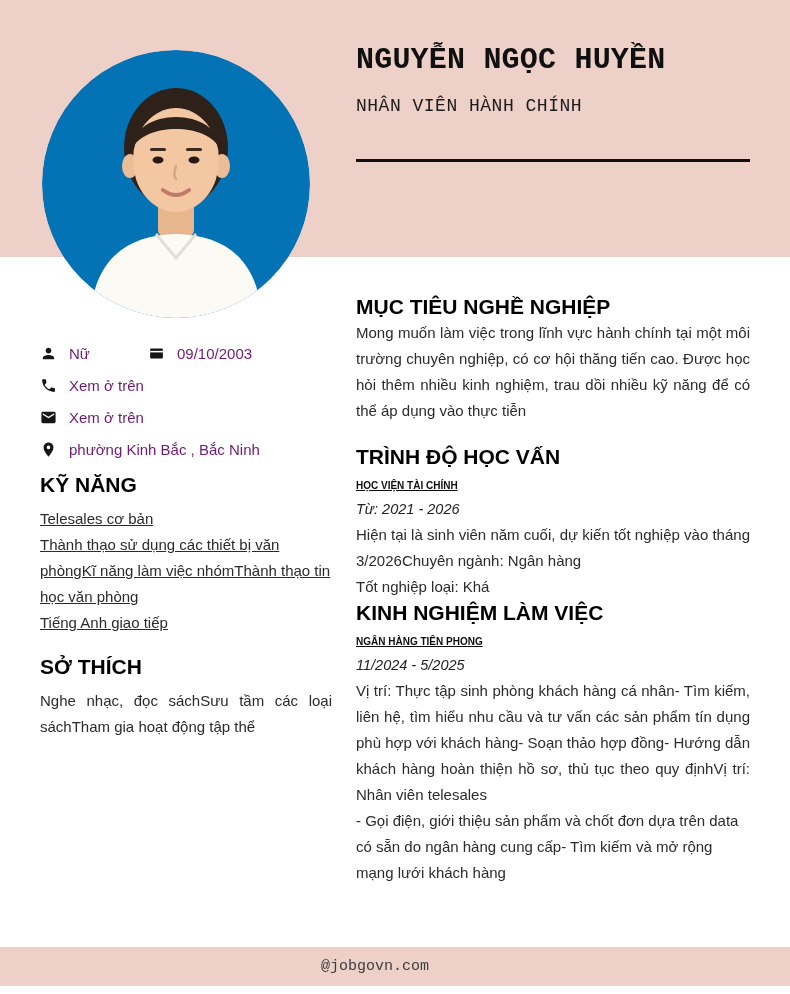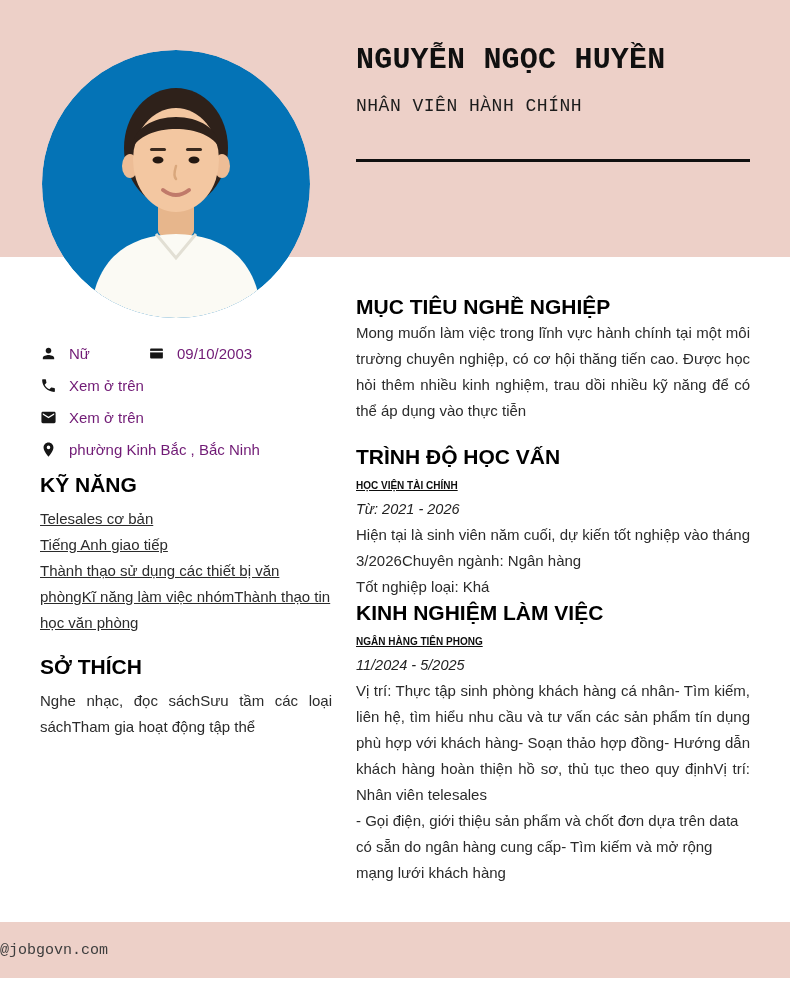--- a/index.html
+++ b/index.html
@@ -4,22 +4,22 @@
 <style>
   * { margin:0; padding:0; box-sizing:border-box; }
   html,body { background:#e9e9e9; }
   body { font-family:"Liberation Sans", sans-serif; }
   .page {
     position:relative; width:790px; height:994px; margin:0 auto;
     background:#ffffff; overflow:hidden; color:#2b2b2b;
   }
   .header-band { position:absolute; left:0; top:0; width:790px; height:257px; background:#EDD0C8; }
   .footer-band {
-    position:absolute; left:0; bottom:16px; width:790px; height:56px; background:#EDD0C8;
-    display:flex; align-items:center; justify-content:flex-start; padding-right:40px;
+    position:absolute; left:0; bottom:8px; width:790px; height:39px; background:#EDD0C8;
+    display:flex; align-items:center; justify-content:center; padding-right:40px;
   }
   .footer-credit { font-family:"Liberation Mono", monospace; font-size:15px; color:#3d3d3d; }
 
   .photo-wrap { position:absolute; left:42px; top:50px; width:268px; height:268px; border-radius:50%; overflow:hidden; }
   .photo-wrap svg { display:block; width:268px; height:268px; }
 
   .header-text { position:absolute; left:356px; top:43px; width:394px;font-family:Liberation Mono, monospace; }
   .name { font-size:30px; line-height:34px; font-weight:700; color:#101010; letter-spacing:0.2px; white-space:nowrap; }
   .job-title { margin-top:18px; font-size:18px; line-height:22px; color:#1c1c1c; letter-spacing:0.5px; }
   .divider { margin-top:42px; width:394px; height:3px; background:#101010; }
@@ -135,22 +135,22 @@
     <div class="info-row">
       <svg class="info-icon" viewBox="0 0 24 24">
           <path d="M12 2C8.13 2 5 5.13 5 9c0 5.25 7 13 7 13s7-7.75 7-13c0-3.87-3.13-7-7-7zm0 9.5a2.5 2.5 0 1 1 0-5 2.5 2.5 0 0 1 0 5z"></path>
         </svg>
       <span class="info-text">phường Kinh Bắc , Bắc Ninh</span>
     </div>
 
     <div class="side-heading h-skills">KỸ NĂNG</div>
     <div class="skills-list">
       <div class="skill-item">Telesales cơ bản</div>
+      <div class="skill-item">Thành thạo sử dụng các thiết bị văn phòngKĩ năng làm việc nhómThành thạo tin học văn phòng</div>
       <div class="skill-item">Tiếng Anh giao tiếp</div>
-      <div class="skill-item">Thành thạo sử dụng các thiết bị văn phòngKĩ năng làm việc nhómThành thạo tin học văn phòng</div>
     </div>
 
     <div class="side-heading h-hobbies">SỞ THÍCH</div>
     <p class="body-text hobbies-text">Nghe nhạc, đọc sáchSưu tầm các loại sáchTham gia hoạt động tập thể</p>
 
   </div>
 
   <div class="right-col">
 
     <div class="section-heading">MỤC TIÊU NGHỀ NGHIỆP</div>

